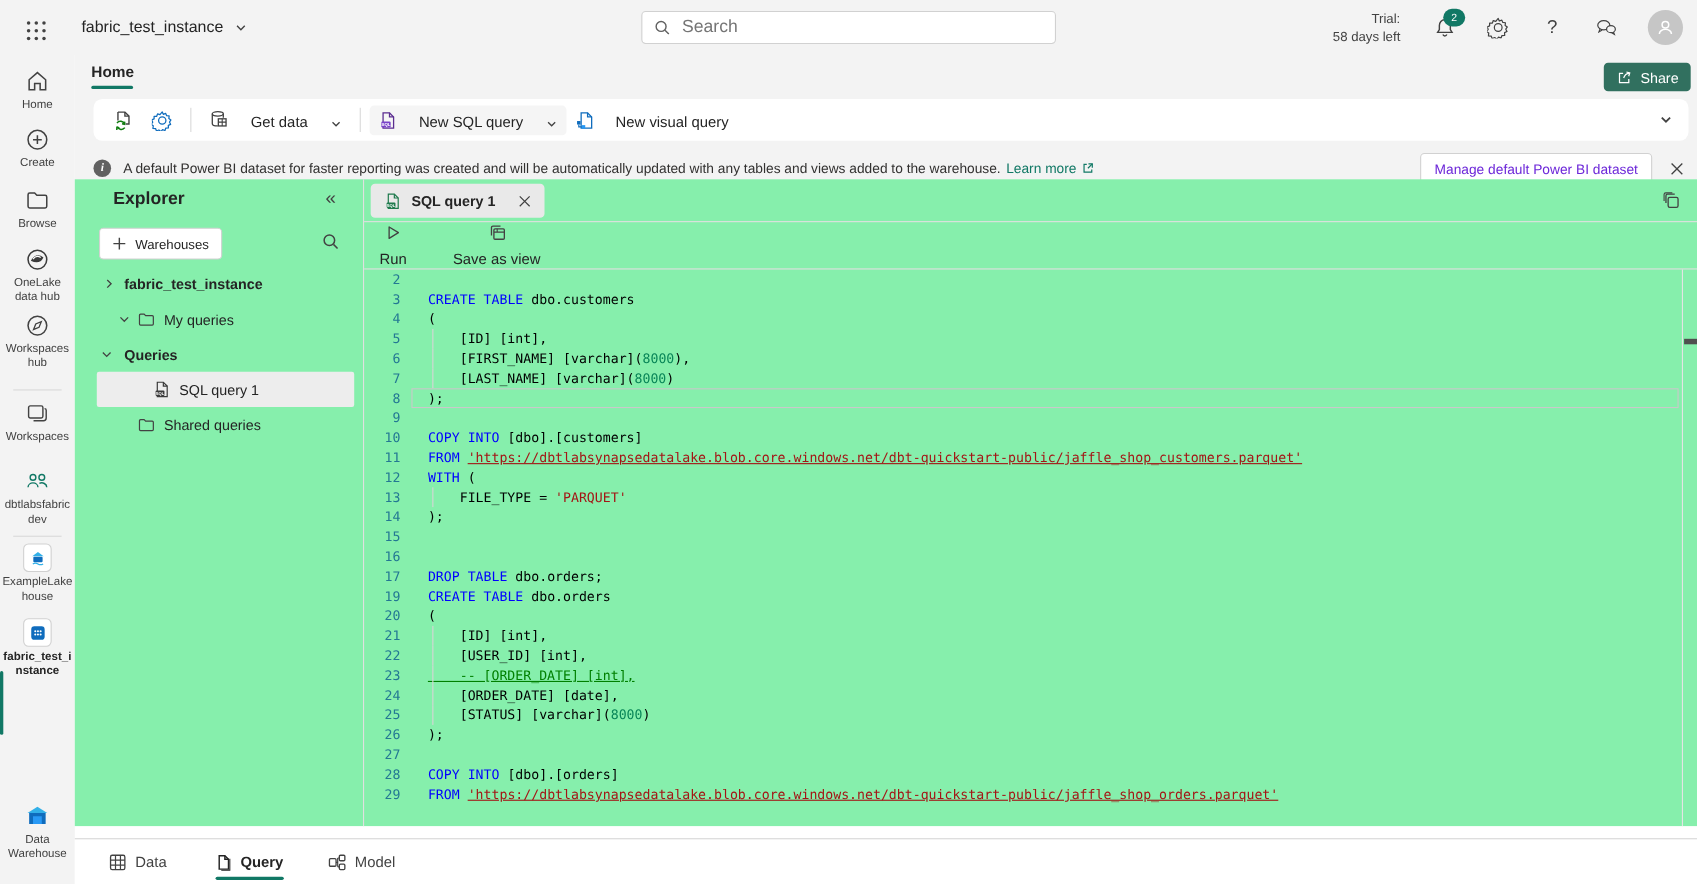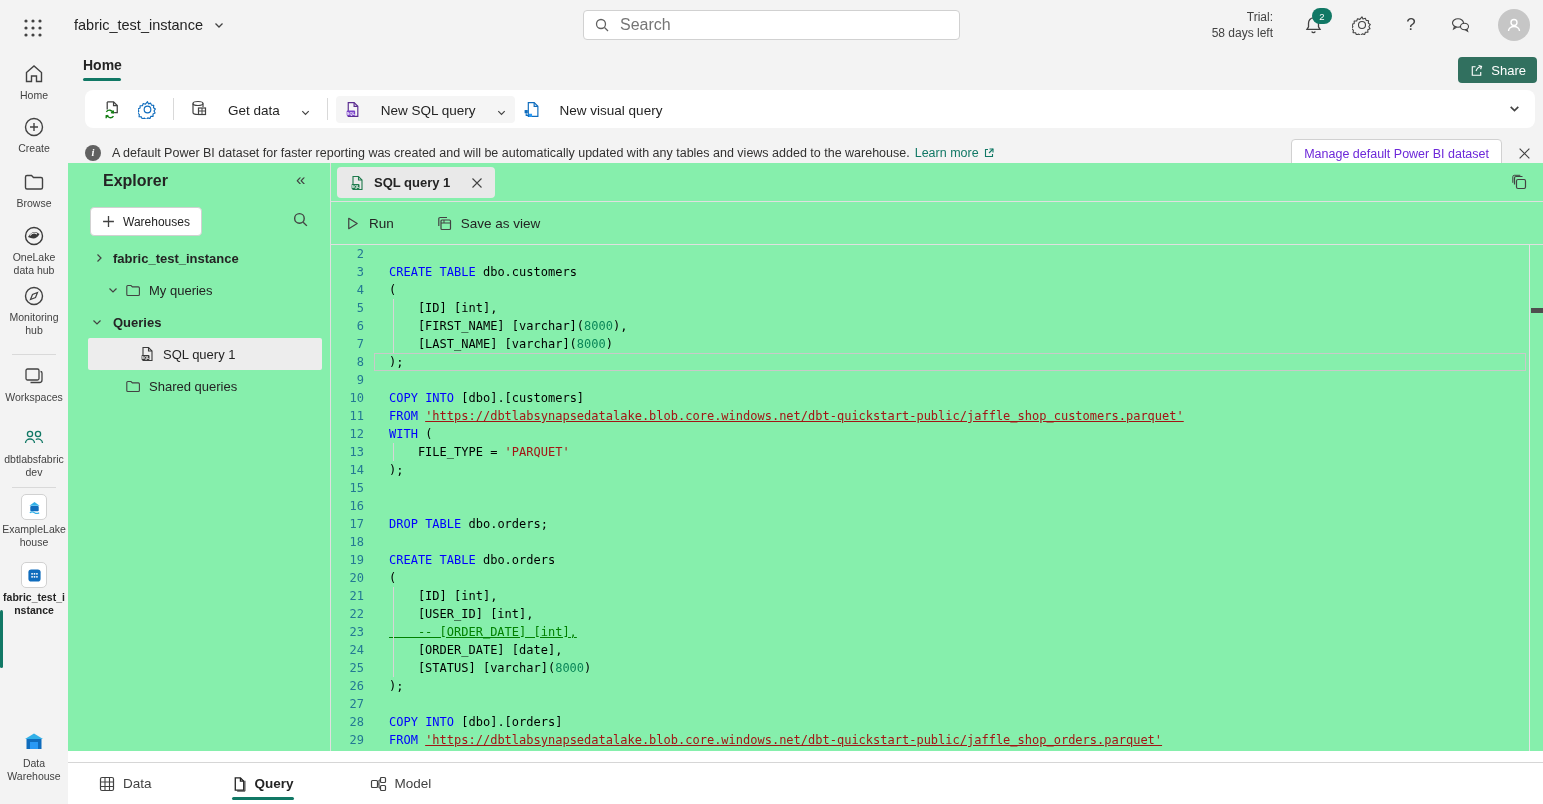--- a/index.html
+++ b/index.html
@@ -69,38 +69,38 @@
   #trow-sql{margin-left:20px;width:234px;background:#ededed;border-radius:2px;}
   
   #explorer-divider{position:absolute;left:262px;top:0;width:1px;height:588px;background:#e0e0e0;}
   #tabbar{position:absolute;left:263px;top:0;width:1212px;height:39px;border-bottom:1px solid #e0e0e0;box-sizing:border-box;}
   #query-tab{position:absolute;left:6px;top:4px;height:31px;background:#e9e9e9;border-radius:4px;display:flex;align-items:center;
              gap:9px;padding:0 12px;font-size:13px;font-weight:700;cursor:pointer;}
   #tab-close{display:flex;margin-left:12px;cursor:pointer;}
   #copy-btn{position:absolute;right:15px;top:10px;cursor:pointer;}
   #querybar{position:absolute;left:263px;top:39px;width:1212px;height:43px;border-bottom:1px solid #e0e0e0;box-sizing:border-box;
             display:flex;align-items:center;}
-  .qbtn{display:flex;align-items:center;gap:9px;font-size:13.5px;cursor:pointer;color:#242424;}
+  .qbtn{display:flex;align-items:center;gap:9px;font-size:13.5px;cursor:pointer;color:#242424;flex-direction:column;}
   
   #code-lines{position:absolute;left:263px;top:82px;width:1198px;height:506px;overflow:hidden;}
   .cl{height:18px;line-height:18px;display:flex;position:relative;font-family:"DejaVu Sans Mono",monospace;font-size:12px;}
   .cl .ln{width:33px;text-align:right;color:#237893;flex:none;}
   .cl .ct{margin-left:25px;white-space:pre;color:#000;}
   .cl.guide::before{content:"";position:absolute;left:62px;top:0;bottom:0;width:1px;background:#d6d6d6;}
   .cl.current::after{content:"";position:absolute;left:43px;width:1150px;top:0;height:16px;border:1px solid #c9c9c9;pointer-events:none;}
   .tk-k{color:#0000ff;}
   .tk-s{color:#a31515;}
   .tk-su{color:#a31515;text-decoration:underline;}
   .tk-c{color:#008000;text-decoration:underline;}
   .tk-n{color:#098658;text-align:center;}
   #editor-right-line{position:absolute;left:1461px;top:82px;width:1px;height:506px;background:#e4e4e4;}
   #scroll-mark{position:absolute;left:1463px;top:145px;width:12px;height:5px;background:#4f4f4f;cursor:pointer;}
   
   #bottombar{left:68px;top:762px;width:1475px;height:42px;background:#fff;border-top:1px solid #d6d6d6;box-sizing:border-box;
-             display:flex;align-items:center;gap:36px;}
+             display:flex;align-items:center;}
   .btab{display:flex;align-items:center;gap:8px;font-size:13.5px;color:#424242;cursor:pointer;position:relative;height:100%;}
   .btab.active{color:#242424;font-weight:700;}
   .btab.active::after{content:"";position:absolute;left:0;right:0;bottom:4px;height:3px;background:#117865;border-radius:2px;}
 </style>
 </head>
 <body>
 
 <div class="abs" id="topbar">
   <div class="abs" id="waffle">
     <svg width="22" height="22" viewBox="0 0 22 22">
@@ -328,21 +328,21 @@
     </span>
     <div class="rlabel">OneLake data hub</div>
   </div>
   <div class="rail-item" style="top:234px">
     <span class="ric">
       <svg width="24" height="24" viewBox="0 0 24 24">
           <circle cx="12" cy="12" r="8.5" fill="none" stroke="#424242" stroke-width="1.4"></circle>
           <path d="M15.5 8.5 L13.5 13.5 L8.5 15.5 L10.5 10.5 Z" fill="none" stroke="#424242" stroke-width="1.2"></path>
         </svg>
     </span>
-    <div class="rlabel">Monitoring hub</div>
+    <div class="rlabel">Workspaces hub</div>
   </div>
   <div class="rail-divider" style="top:304px"></div>
   <div class="rail-item" style="top:314px">
     <span class="ric">
       <svg width="24" height="24" viewBox="0 0 24 24">
           <rect x="4" y="5" width="13" height="11" rx="1.5" fill="none" stroke="#424242" stroke-width="1.3"></rect>
           <path d="M18.5 7.5 a1.5 1.5 0 0 1 1.5 1.5 v7 a2.5 2.5 0 0 1 -2.5 2.5 h-9" fill="none" stroke="#424242" stroke-width="1.3"></path>
         </svg>
     </span>
     <div class="rlabel">Workspaces</div>
@@ -580,24 +580,20 @@
       </div>
       <div class="cl">
         <span class="ln">16</span>
         <span class="ct"></span>
       </div>
       <div class="cl">
         <span class="ln">17</span>
         <span class="ct"><span class="tk-k">DROP</span><span class="tk-p"> </span><span class="tk-k">TABLE</span><span class="tk-p"> dbo.orders;</span></span>
       </div>
       <div class="cl">
-        <span class="ln">18</span>
-        <span class="ct"></span>
-      </div>
-      <div class="cl">
         <span class="ln">19</span>
         <span class="ct"><span class="tk-k">CREATE</span><span class="tk-p"> </span><span class="tk-k">TABLE</span><span class="tk-p"> dbo.orders</span></span>
       </div>
       <div class="cl">
         <span class="ln">20</span>
         <span class="ct"><span class="tk-p">(</span></span>
       </div>
       <div class="cl guide">
         <span class="ln">21</span>
         <span class="ct"><span class="tk-p">    [ID] [int],</span></span>

